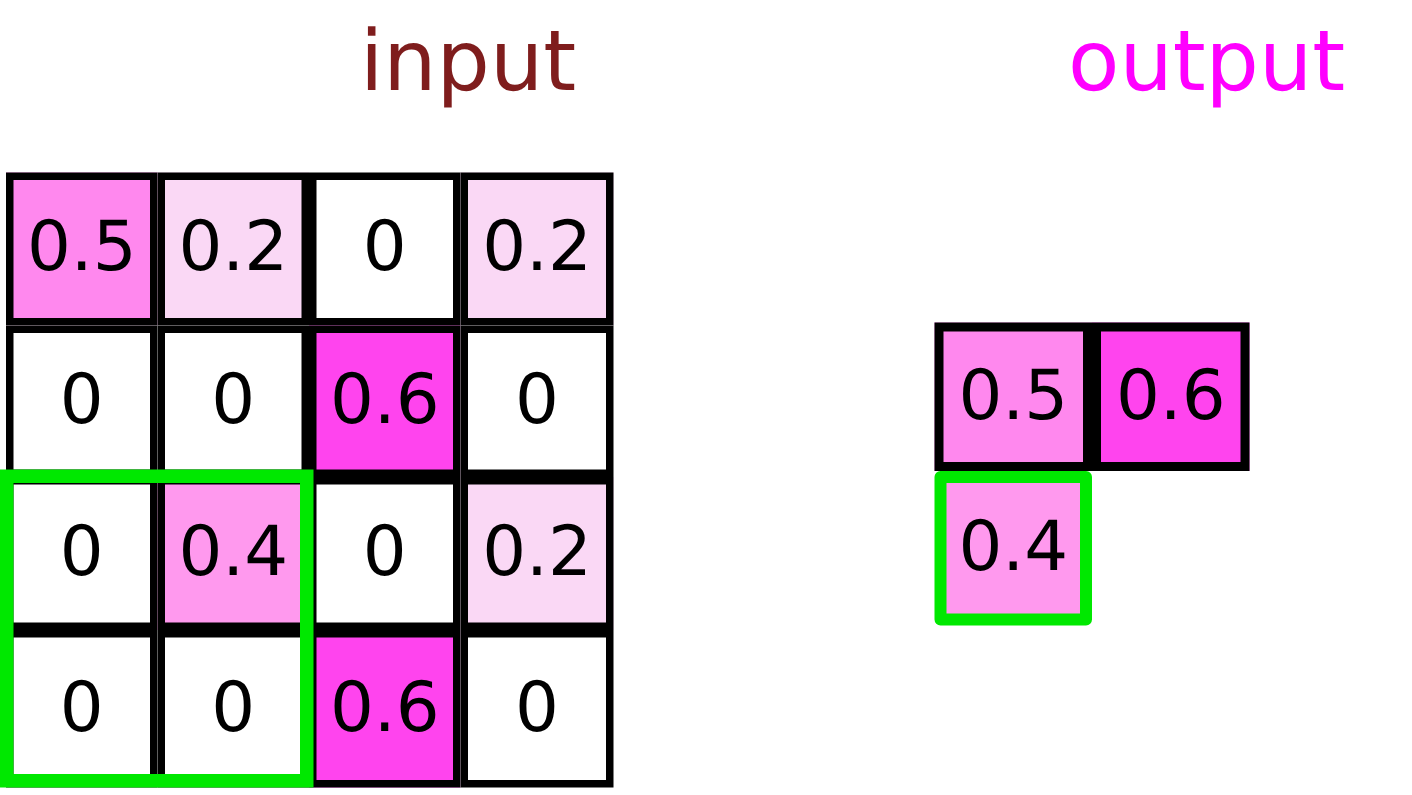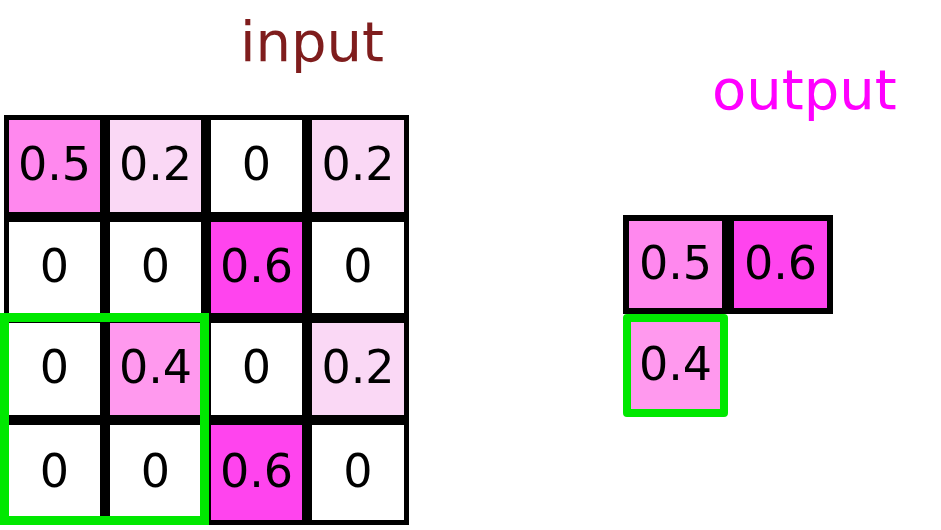--- a/index.html
+++ b/index.html
@@ -18,21 +18,21 @@
   .title {
     position: absolute;
     color: #ff00ff;
     font-size: 56px;
     line-height: 1;
     font-family: "DejaVu Sans", sans-serif;
     white-space: nowrap;
     user-select: none;
   }
   #title-input  { left: 240px; top: 14px; }
-  #title-output { left: 712px; top: 14px; margin-top: 48px; }
+  #title-output { left: 712px; top: 14px; }
 
   
   #input-grid {
     position: absolute;
     left: 4px;
     top: 115px;
     width: 406px;
     height: 415px;
   }
   .cell {

